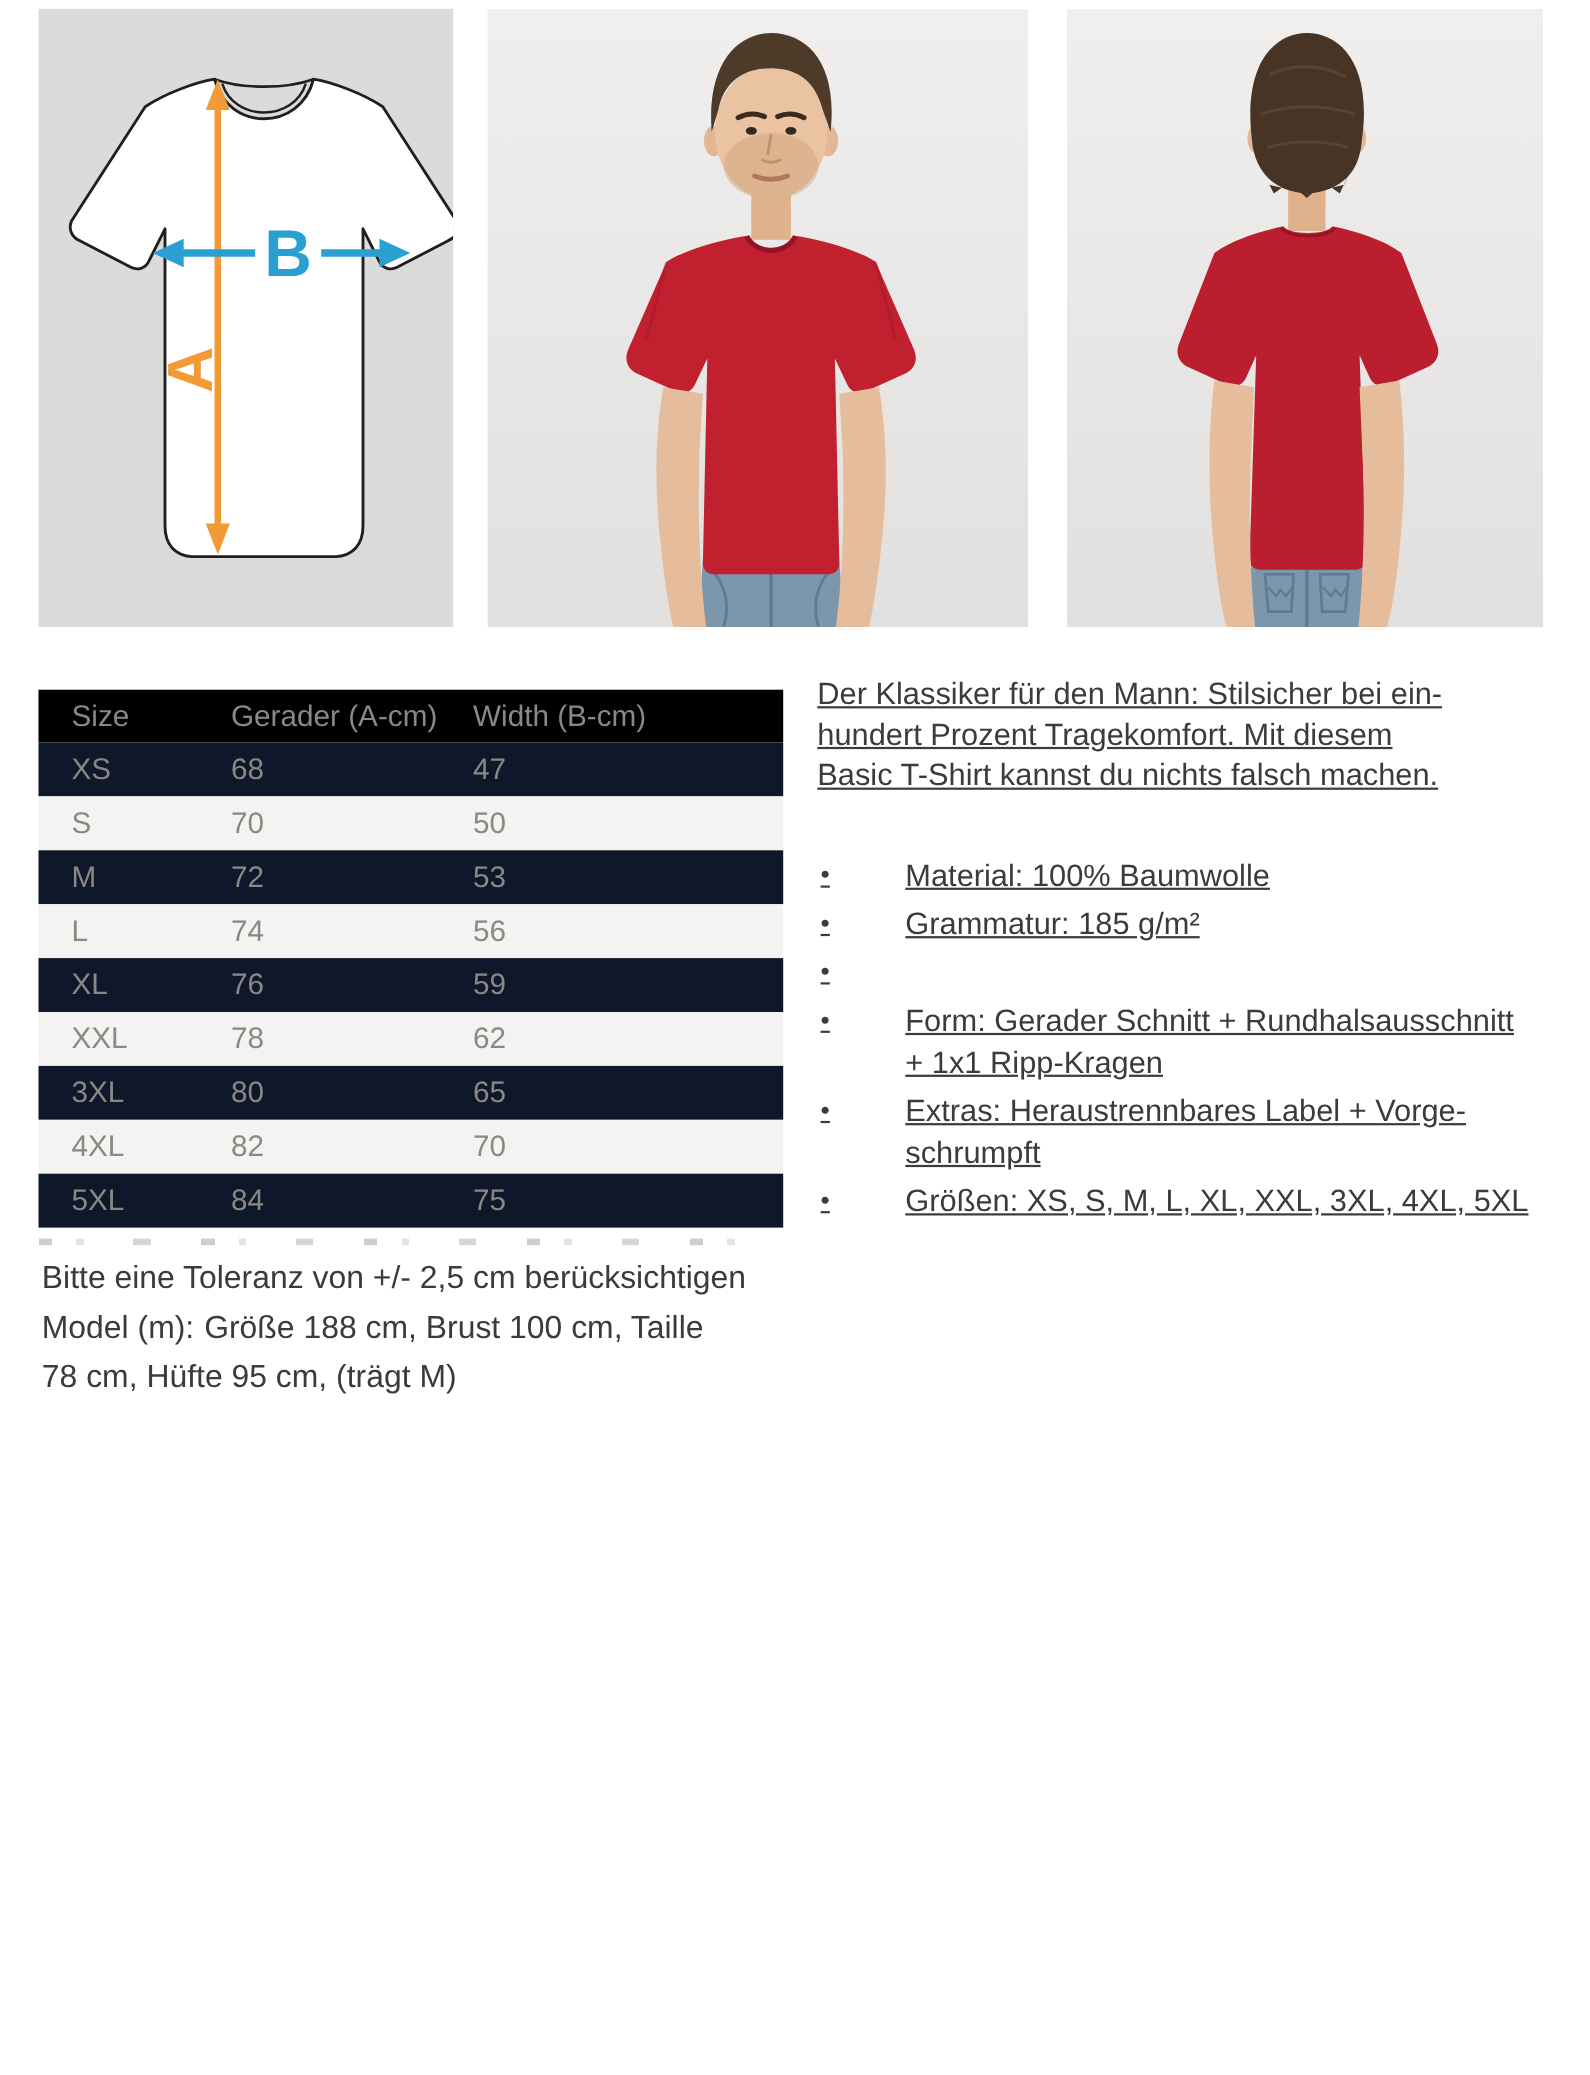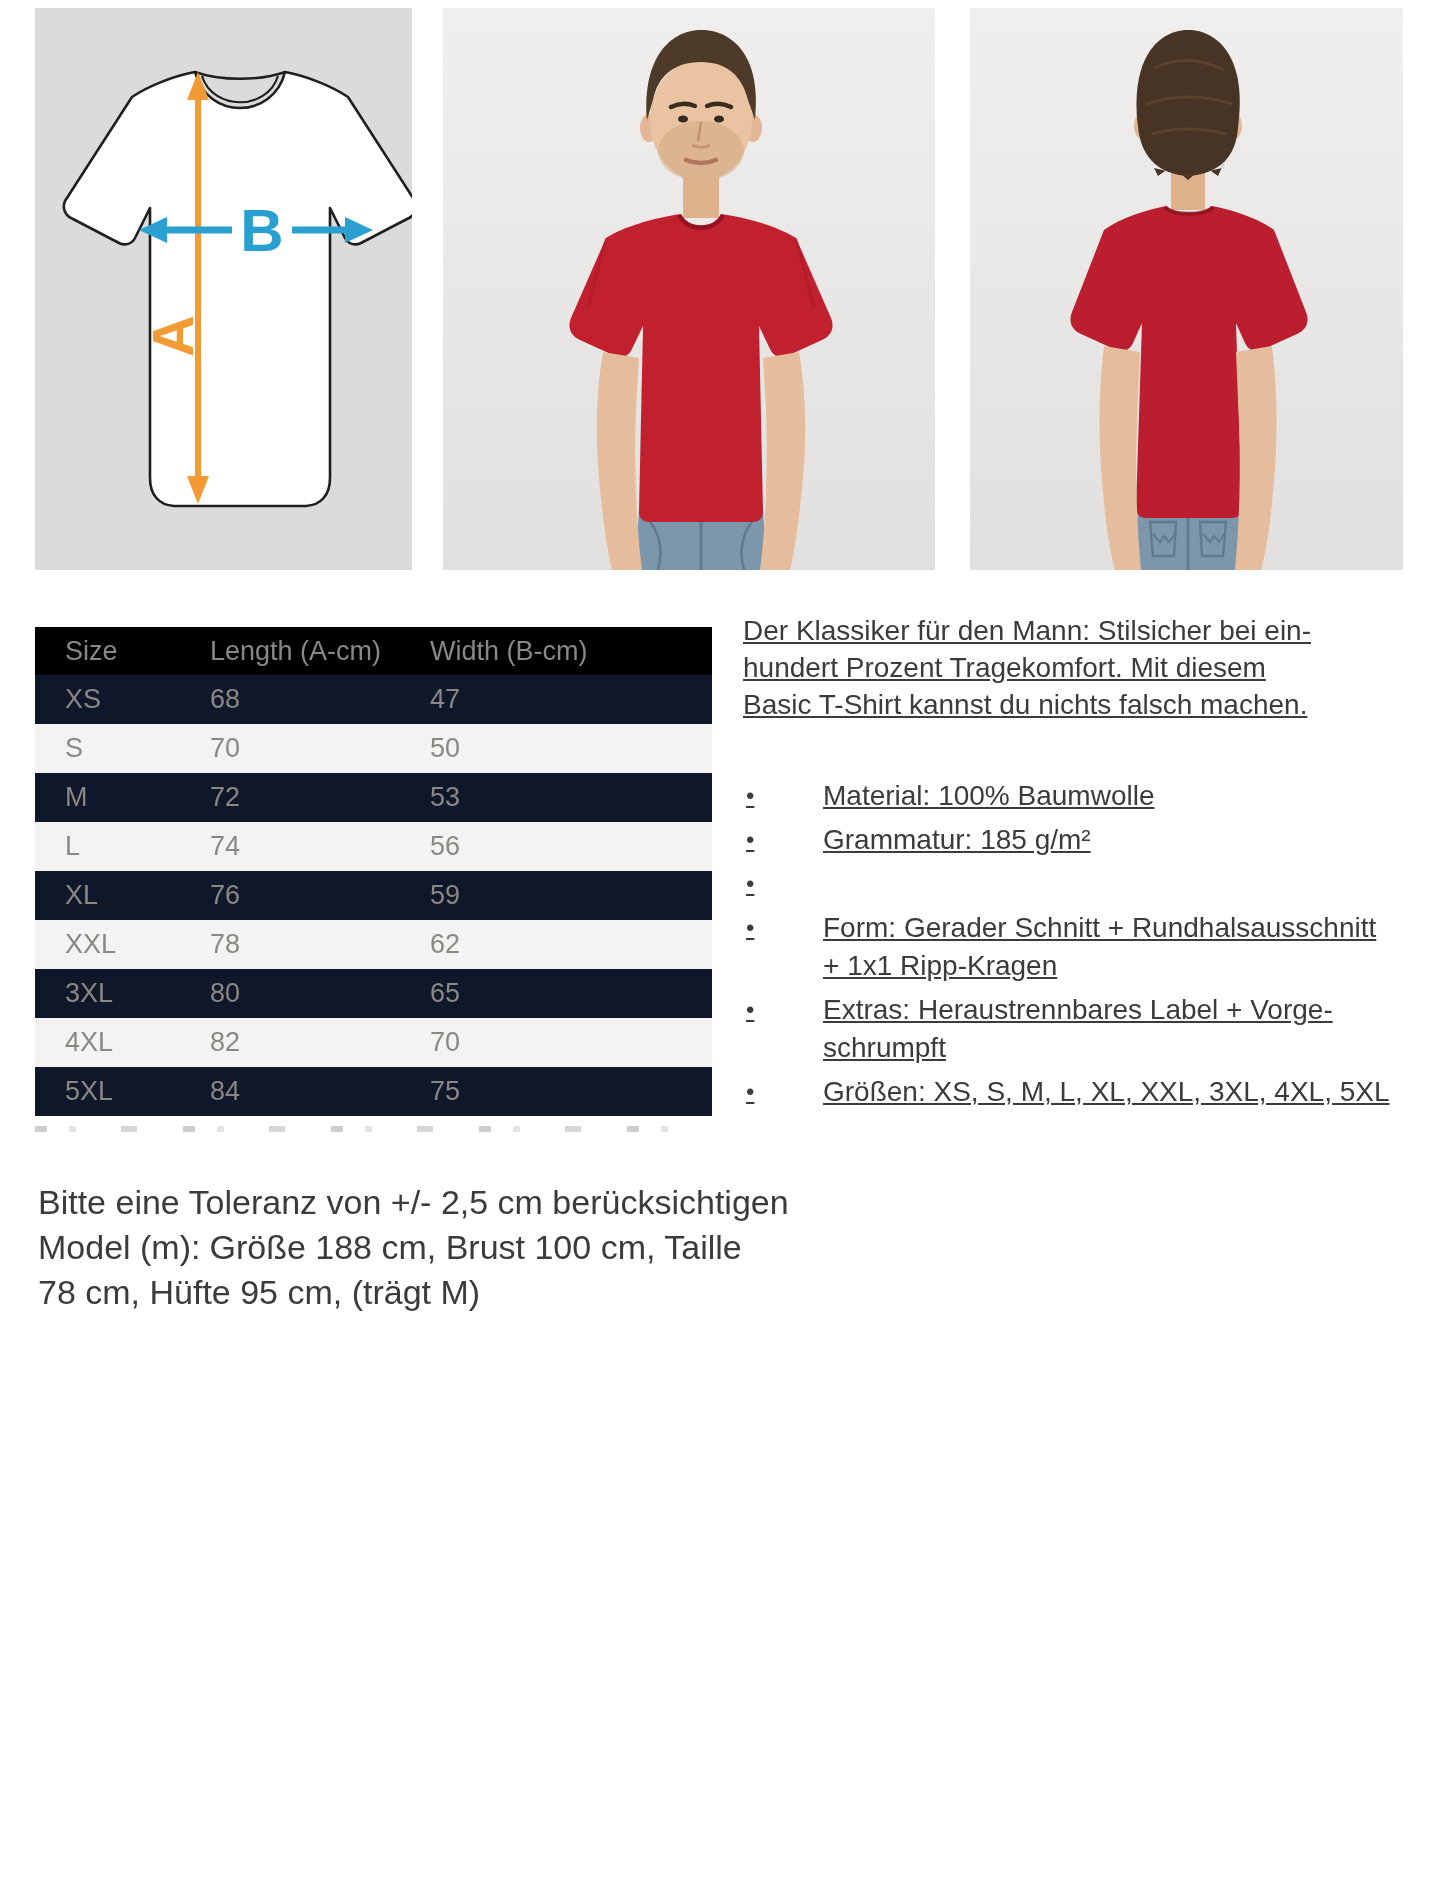--- a/index.html
+++ b/index.html
@@ -31,21 +31,21 @@
   
   .description{position:absolute;left:743px;top:612px;width:690px;color:#3b3b3b;font-size:28px;line-height:37px;text-decoration:underline;}
   .description .intro div{white-space:nowrap;}
   .bullets{margin-top:54px;}
   .bullet{display:flex;margin-bottom:6px;}
   .bullet .dot{width:33px;flex:0 0 33px;padding-left:3px;font-size:24px;line-height:38px;}
   .bullet .b-lines{line-height:38px;margin-left:44px;}
   .bullet .b-lines div{white-space:nowrap;}
 
   
-  .notes{position:absolute;left:38px;top:1180px;width:640px;color:#3b3b3b;font-size:34px;line-height:45px;}
+  .notes{position:absolute;left:38px;top:1140px;width:640px;color:#3b3b3b;font-size:29px;line-height:45px;}
   .notes .bold{font-weight:normal;}
   .notes .model-text{margin-left:9px;}
   .notes div{white-space:nowrap;}
 </style>
 </head>
 <body>
 
 <div class="page">
 
   <div class="panel" id="diagram-panel">
@@ -163,21 +163,21 @@
       <g>
         <path d="M134,338 C128,385 128,440 134,495 C137,525 141,548 145,562 L171,562 C167,520 165,470 167,415 L170,344 Z" fill="#E6BD9C"></path>
         <path d="M302,338 C308,385 308,440 302,495 C299,525 295,548 291,562 L265,562 C269,520 271,470 269,415 L266,344 Z" fill="#E6BD9C"></path>
       </g>
     </svg>
   </div>
 
   <div class="size-table">
     <div class="t-row t-head">
       <div>Size</div>
-      <div>Length (A-cm)</div>
+      <div>Gerader (A-cm)</div>
       <div>Width (B-cm)</div>
     </div>
     <div id="size-table-body">
         <div class="t-row stripe-dark">
           <div>XS</div>
           <div>68</div>
           <div>47</div>
         </div>
         <div class="t-row stripe-light">
           <div>S</div>

